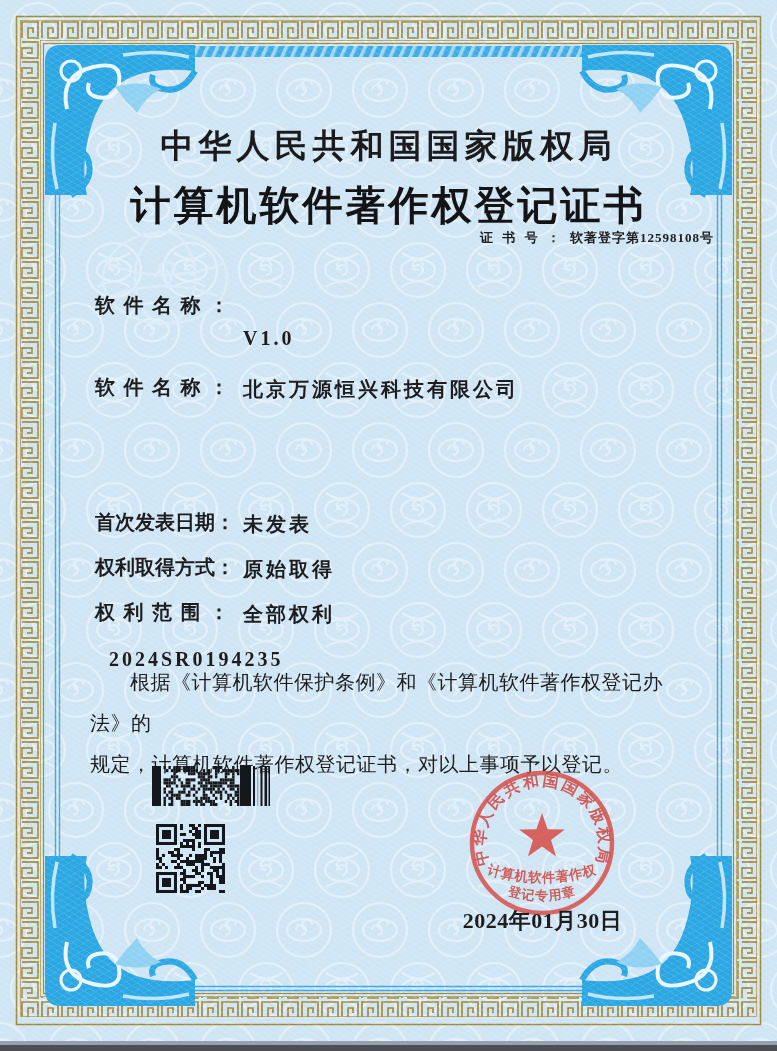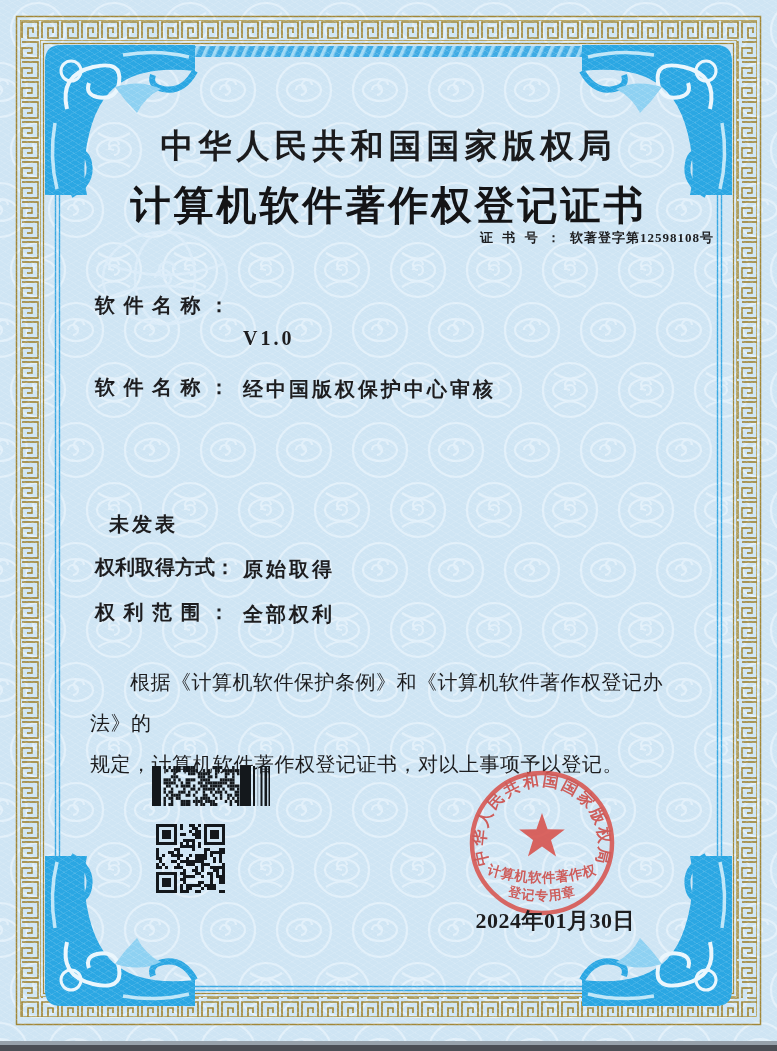--- a/index.html
+++ b/index.html
@@ -24,21 +24,21 @@
     font-size:40px;font-weight:700;letter-spacing:3px;color:#141416;
   }
   .certno{position:absolute;left:480px;top:229px;font-size:13px;font-weight:700;white-space:nowrap;}
   .certno .cn-label{display:inline-block;width:80px;text-align:justify;text-align-last:justify;}
   .certno .cn-value{margin-left:10px;letter-spacing:1px;}
   .row{position:absolute;left:95px;display:flex;align-items:flex-start;font-size:20px;font-weight:700;white-space:nowrap;margin-top:24px;}
   .row .lbl{display:inline-block;width:134px;text-align:justify;text-align-last:justify;flex:none;}
   .row .val{margin-left:14px;letter-spacing:3px;font-weight:600;line-height:31px;}
   .statement{position:absolute;left:90px;top:662px;width:608px;font-size:20px;line-height:41px;font-weight:500;letter-spacing:.5px;}
   .statement .l1{text-indent:2em;}
-  .issue-date{position:absolute;left:450px;top:906px;width:185px;text-align:right;font-size:22px;font-weight:700;letter-spacing:.5px;}
+  .issue-date{position:absolute;left:450px;top:906px;width:185px;text-align:center;font-size:22px;font-weight:700;letter-spacing:.5px;}
   .seal{position:absolute;left:454px;top:755px;opacity:.85;pointer-events:none;}
   .seal text{font-family:"Liberation Serif","DejaVu Serif",serif;font-weight:700;fill:#cd4540;}
   .barcode{position:absolute;left:152px;top:766px;}
   .qrcode{position:absolute;left:156px;top:824px;}
   .strip-light{position:absolute;left:0;right:0;top:1041px;height:4px;background:#97a1ab;}
   .strip-dark{position:absolute;left:0;right:0;top:1045px;height:6px;background:#4b4e55;}
 </style>
 </head>
 <body>
 
@@ -126,36 +126,38 @@
   <div class="certno">
     <span class="cn-label">证书号：</span><span class="cn-value">软著登字第12598108号</span>
   </div>
 
   <div class="row" style="top:268px">
     <span class="lbl">软件名称：</span>
     <span class="val"><br><span>V1.0</span></span>
   </div>
   <div class="row" style="top:350px">
     <span class="lbl">软件名称：</span>
-    <span class="val">经中国版权保护中心审核</span>
+    <span class="val">北京万源恒兴科技有限公司</span>
   </div>
   <div class="row" style="top:440px">
   </div>
   <div class="row" style="top:485px">
+    <span class="lbl">首次发表日期：</span>
     <span class="val">未发表</span>
   </div>
   <div class="row" style="top:530px">
     <span class="lbl">权利取得方式：</span>
     <span class="val">原始取得</span>
   </div>
   <div class="row" style="top:575px">
     <span class="lbl">权利范围：</span>
     <span class="val">全部权利</span>
   </div>
   <div class="row" style="top:620px">
+    <span class="val">2024SR0194235</span>
   </div>
 
   <div class="statement">
     <div class="l1">根据《计算机软件保护条例》和《计算机软件著作权登记办法》的</div>
     <div class="l2">规定，计算机软件著作权登记证书，对以上事项予以登记。</div>
   </div>
 
   <svg class="barcode" id="barcode" width="118" height="40" viewBox="0 0 118 40">
       <rect x="0" y="0" width="9" height="40" fill="#14181c"></rect>
       <rect x="88" y="0" width="11" height="40" fill="#14181c"></rect>

